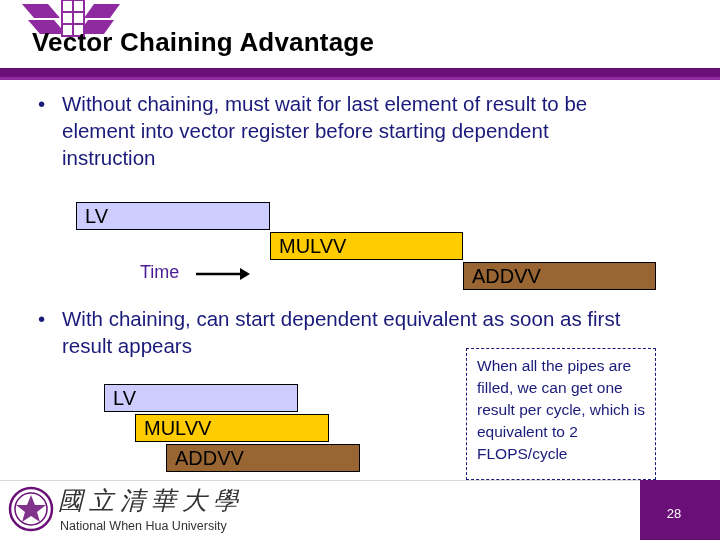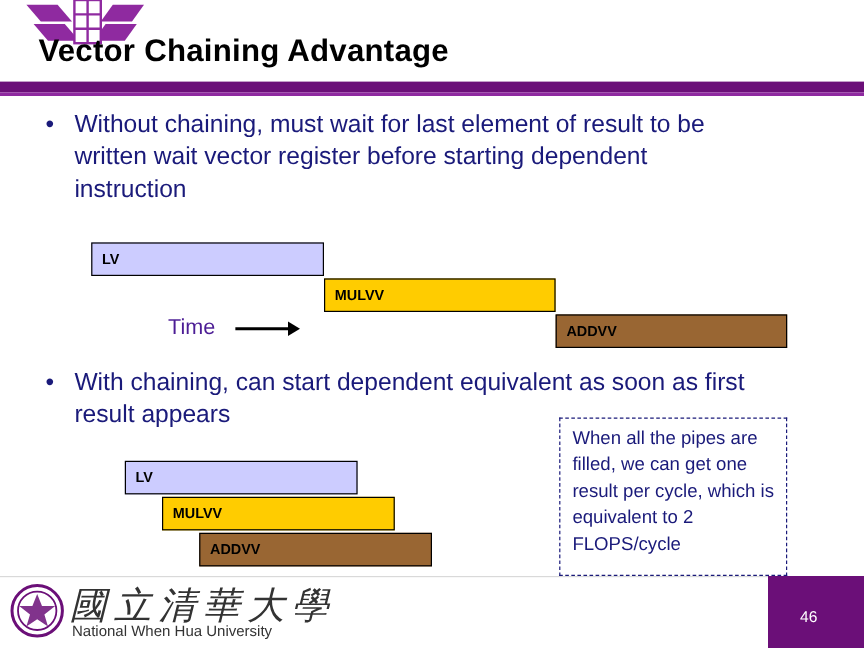--- a/index.html
+++ b/index.html
@@ -81,26 +81,25 @@
     margin-left: 24px;
   }
 
   #bullet1 { left: 38px; top: 90px; width: 600px; }
   #bullet2 { left: 38px; top: 305px; width: 620px; }
 
   
   .bar {
     position: absolute;
     box-sizing: border-box;
-    font-size: 12px;
+    font-size: 20px;
     color: #000;
     padding-left: 8px;
     line-height: 26px;
     white-space: nowrap;
-    font-weight: bold;
   }
   .bar-lv {
     background: #ccccff;
     border: 1px solid #000000;
   }
   .bar-mul {
     background: #ffcc00;
     border: 1px solid #000000;
   }
   .bar-add {
@@ -174,21 +173,21 @@
     left: 8px;
     top: 486px;
     width: 46px;
     height: 46px;
   }
   .footer-cjk {
     position: absolute;
     left: 58px;
     top: 484px;
     font-family: "DejaVu Serif", serif;
-    font-size: 31px;
+    font-size: 25px;
     color: #333333;
     letter-spacing: 6px;
     font-style: italic;
     white-space: nowrap;
   }
   .footer-en {
     position: absolute;
     left: 60px;
     top: 519px;
     font-size: 12.5px;
@@ -231,21 +230,21 @@
     </svg>
   </div>
 
   <div class="title">Vector Chaining Advantage</div>
 
   <div class="header-bar"></div>
   <div class="header-bar-thin"></div>
 
   <div class="bullet" id="bullet1">
     <span class="dot">•</span>
-    <span class="btext">Without chaining, must wait for last element of result to be written wait vector register before starting dependent instruction</span>
+    <span class="btext">Without chaining, must wait for last element of result to be element into vector register before starting dependent instruction</span>
   </div>
 
   <div class="bar bar-lv" id="d1-lv">LV</div>
   <div class="bar bar-mul" id="d1-mul">MULVV</div>
   <div class="bar bar-add" id="d1-add">ADDVV</div>
 
   <div class="time-label">Time</div>
   <div class="time-arrow">
     <svg width="54" height="16" viewBox="0 0 54 16">
       <line x1="0" y1="8" x2="44" y2="8" stroke="#000000" stroke-width="2.5"></line>
@@ -271,15 +270,15 @@
       <circle cx="23" cy="23" r="21" fill="none" stroke="#6b0f78" stroke-width="2.5"></circle>
       <circle cx="23" cy="23" r="16" fill="none" stroke="#6b0f78" stroke-width="1.5"></circle>
       <path d="M23 9 L27 19 L38 19 L29 26 L32 36 L23 30 L14 36 L17 26 L8 19 L19 19 Z" fill="#6b0f78" opacity="0.85"></path>
     </svg>
   </div>
 
   <div class="footer-cjk">國立清華大學</div>
   <div class="footer-en">National When Hua University</div>
 
   <div class="page-badge"></div>
-  <div class="page-num">46</div>
+  <div class="page-num">28</div>
 
 </div>
 
 </body></html>

